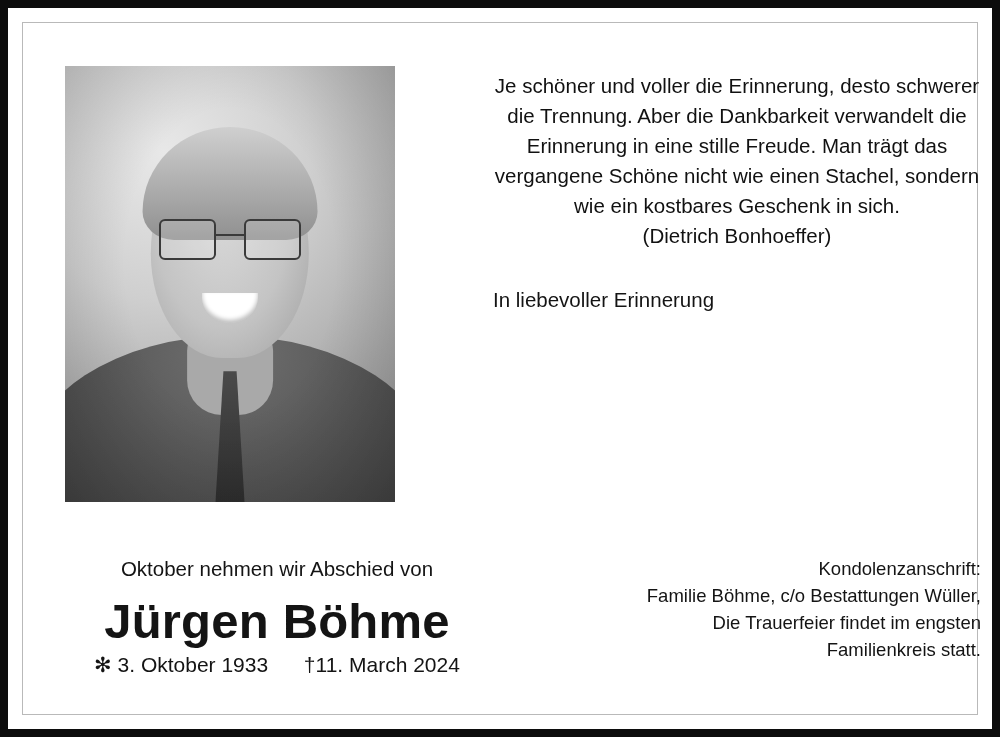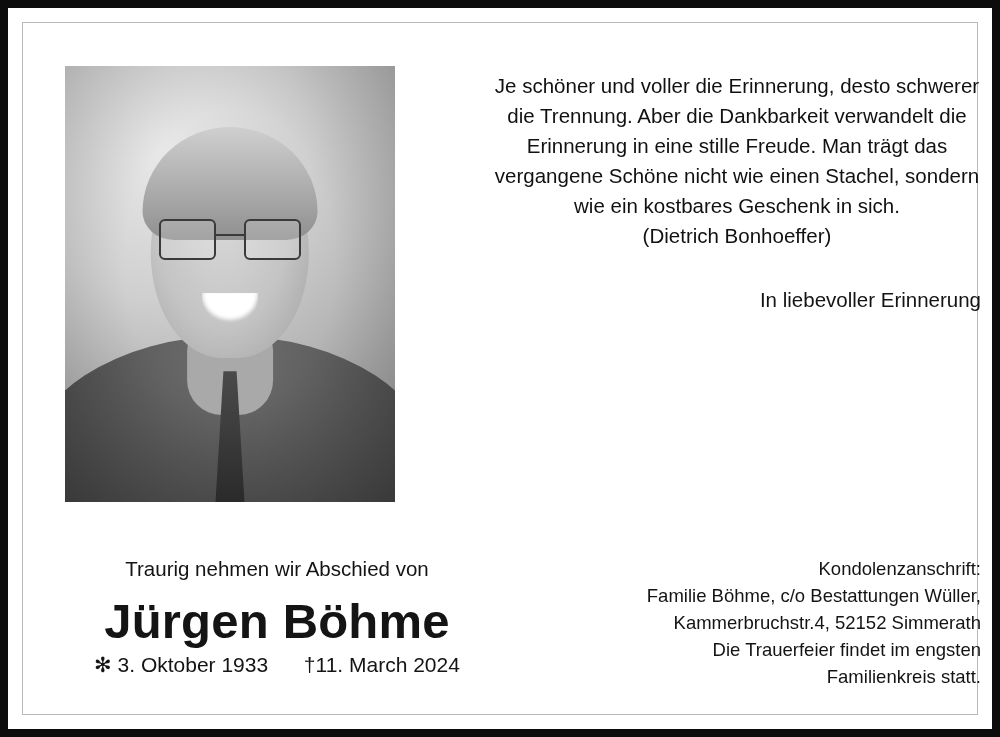--- a/index.html
+++ b/index.html
@@ -154,21 +154,21 @@
     line-height: 30px;
     color: #111;
   }
   .quote .author { white-space: nowrap; }
 
   .memory-intro {
     position: absolute;
     left: 470px;
     top: 262px;
     width: 488px;
-    text-align: right;
+    text-align: left;
     font-size: 20.5px;
     line-height: 30px;
   }
 
   .family {
     position: absolute;
     left: 470px;
     top: 296px;
     width: 488px;
     text-align: center;
@@ -239,31 +239,30 @@
 
     <div class="quote">
       <span>Je schöner und voller die Erinnerung, desto schwerer die Trennung. Aber die Dankbarkeit verwandelt die Erinnerung in eine stille Freude. Man trägt das vergangene Schöne nicht wie einen Stachel, sondern wie ein kostbares Geschenk in sich.</span>
       <span class="author">(Dietrich Bonhoeffer)</span>
     </div>
 
     <div class="memory-intro">In liebevoller Erinnerung</div>
 
 
     <div class="farewell">
-      <div class="line1">Traurig nehmen wir Abschied von</div>
+      <div class="line1">Oktober nehmen wir Abschied von</div>
       <div class="deceased">Jürgen Böhme</div>
       <div class="dates">
         <span>✻ 3. Oktober 1933</span>
         <span class="sep"></span>
         <span>†11. March 2024</span>
       </div>
     </div>
 
     <div class="condolence">
       <div>Kondolenzanschrift:</div>
       <div>Familie Böhme, c/o Bestattungen Wüller,</div>
-      <div>Kammerbruchstr.4, 52152 Simmerath</div>
       <div>Die Trauerfeier findet im engsten</div>
       <div>Familienkreis statt.</div>
     </div>
 
   </div>
 </div>
 
 </body></html>

